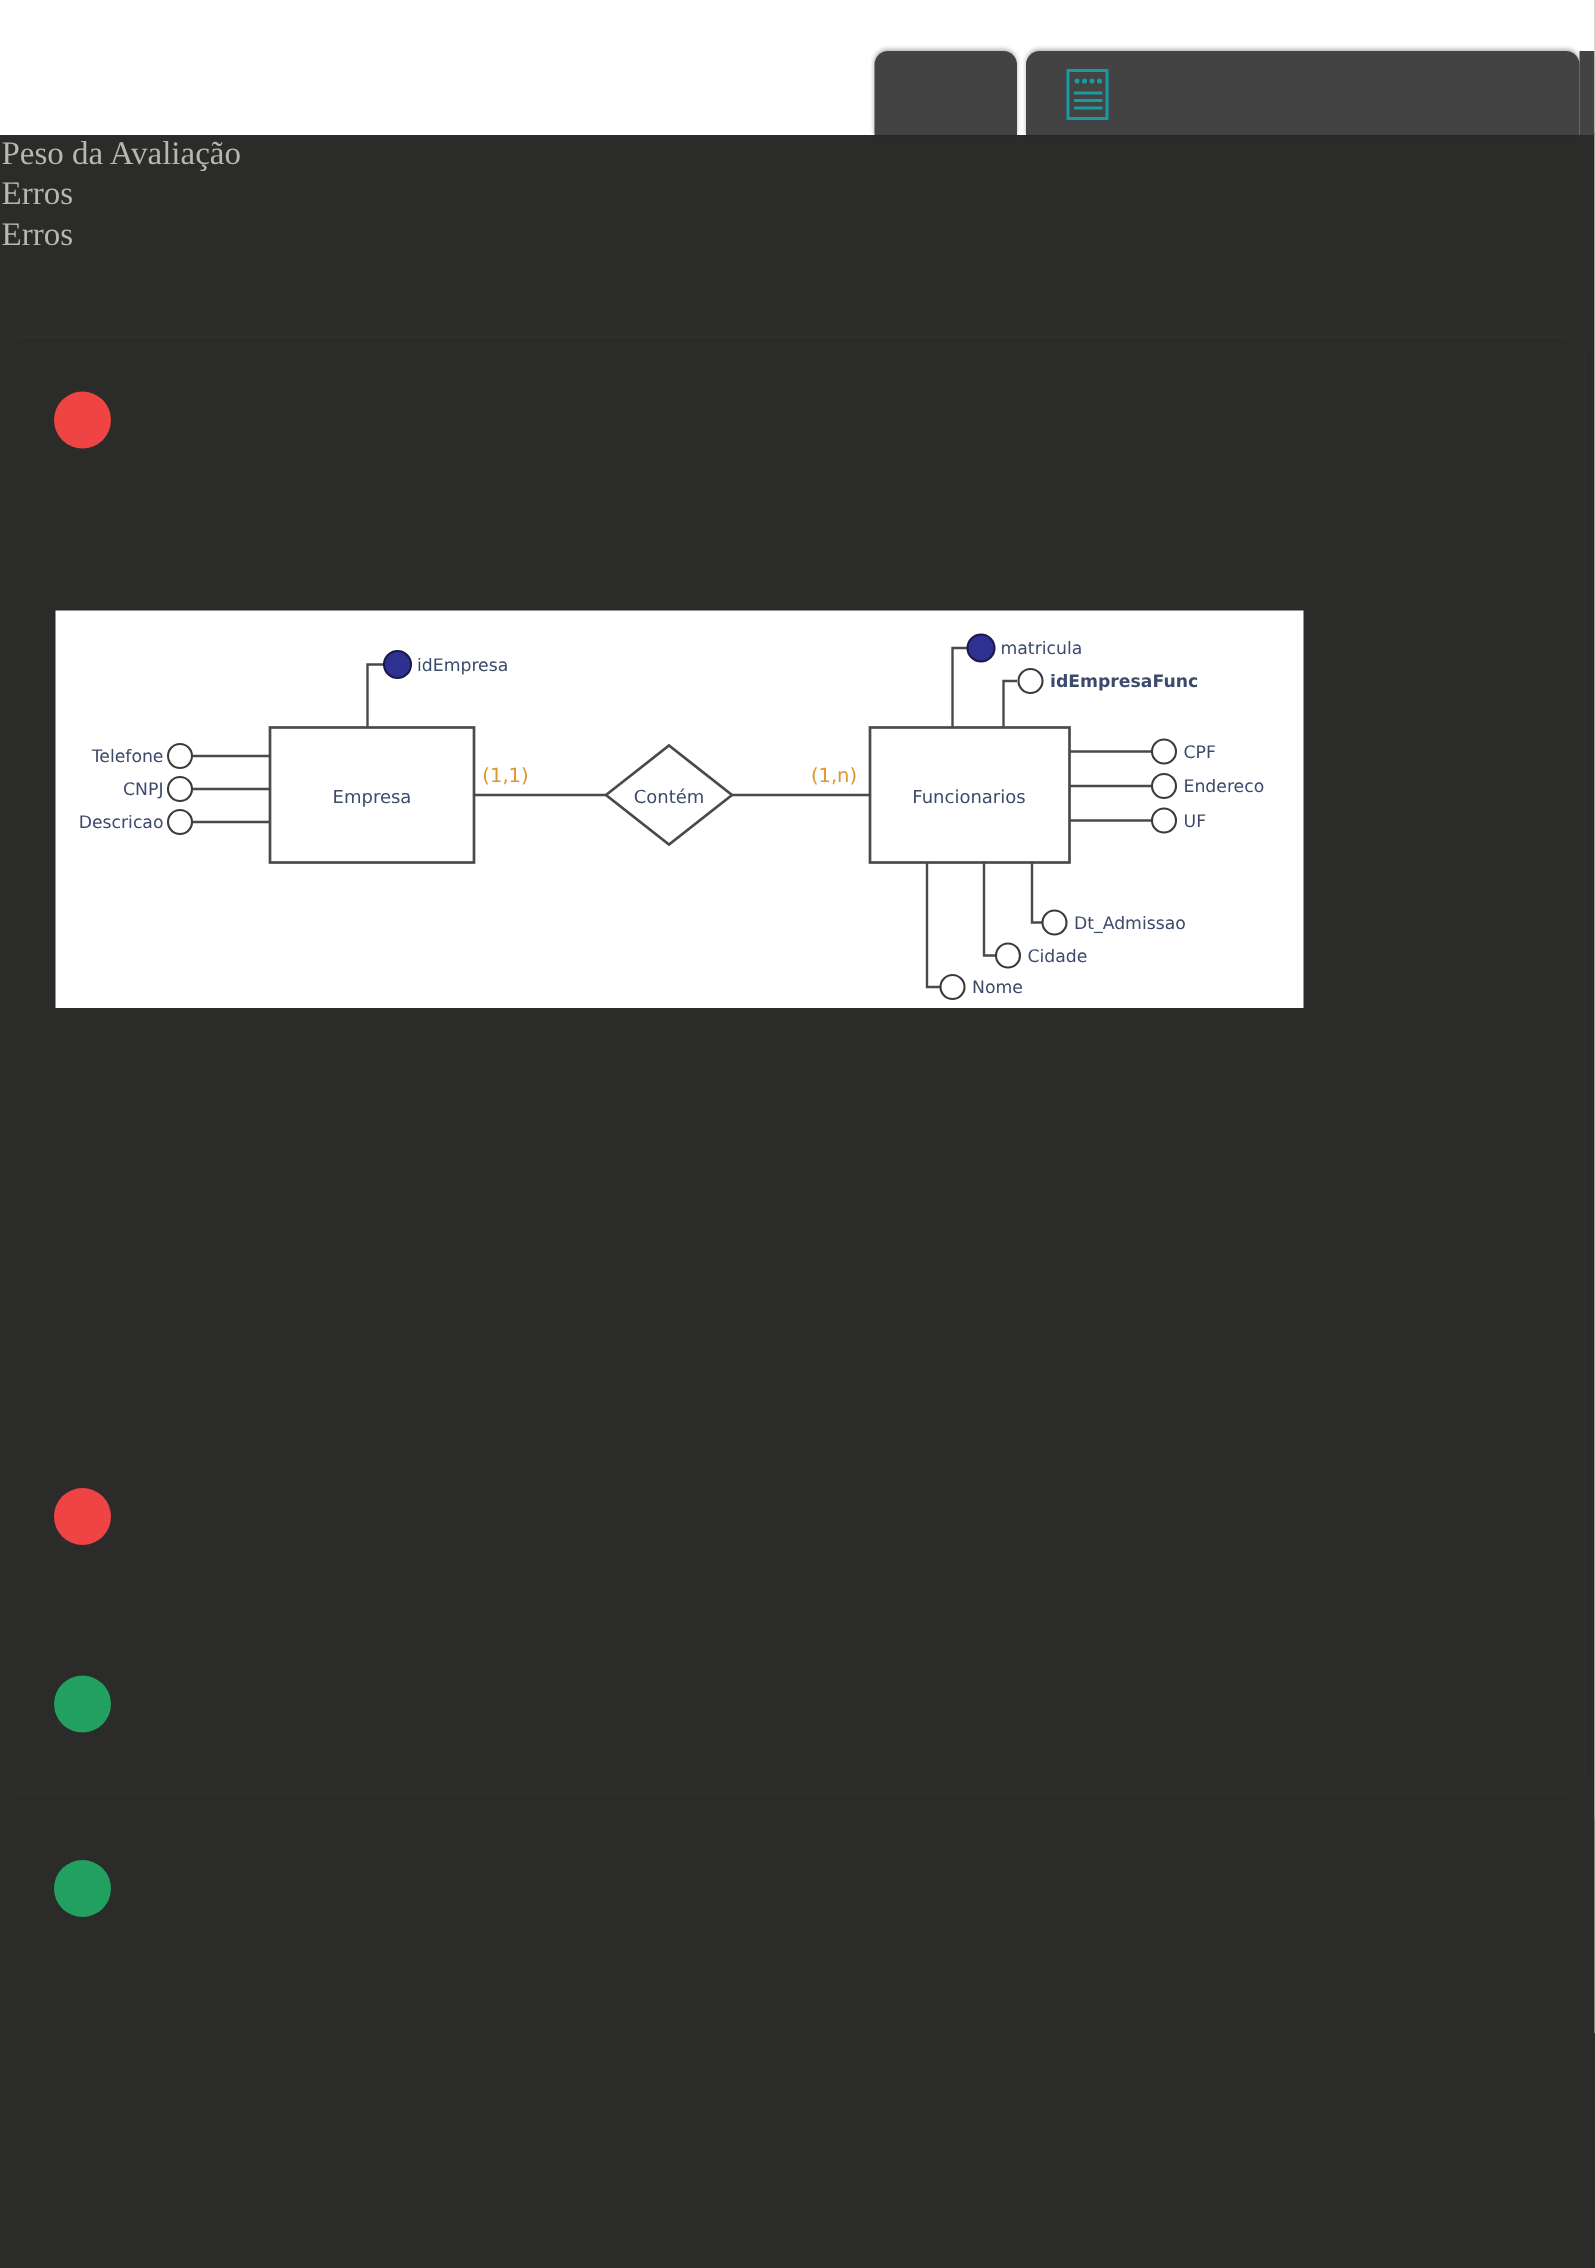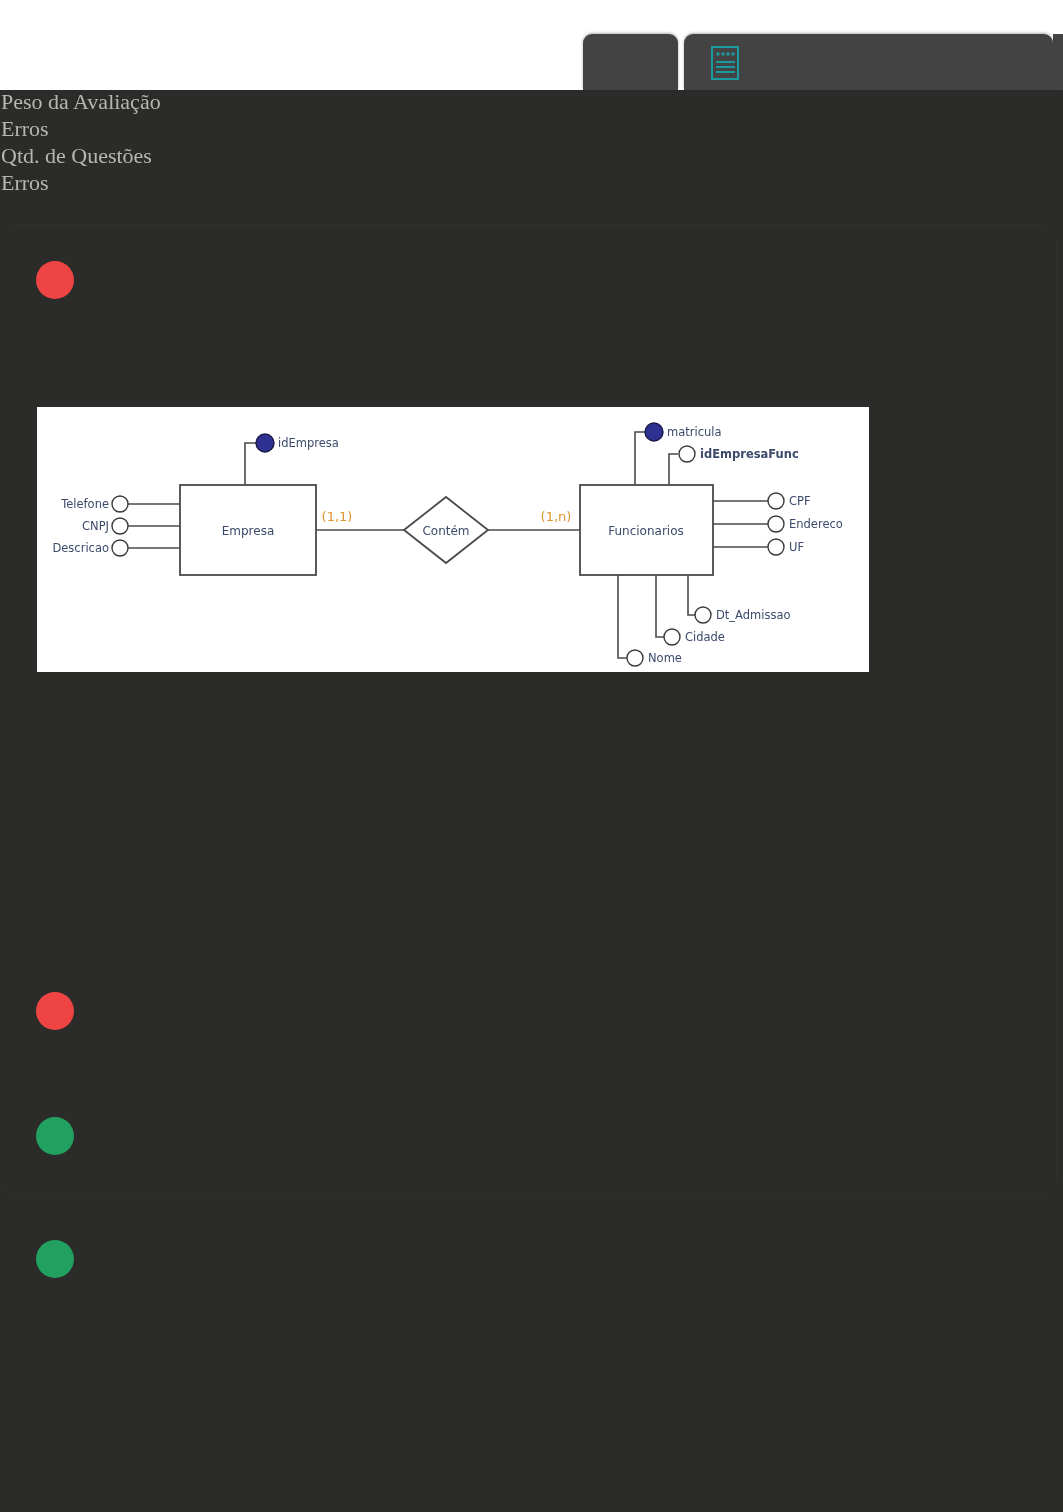--- a/index.html
+++ b/index.html
@@ -115,21 +115,20 @@
   }
 </style>
 </head>
 <body>
 
 <div id="page-body"></div>
 
 <div id="header-labels">
   <div class="hdr-row">Peso da Avaliação</div>
   <div class="hdr-row">Erros</div>
-  <div class="hdr-row">Qtd. de Questões</div>
   <div class="hdr-row">Erros</div>
 </div>
 
 <div id="content-panel"></div>
 <div id="lower-panel"></div>
 
 <div class="status-dot" id="dot-error-top"></div>
 <div class="status-dot" id="dot-error-mid"></div>
 <div class="status-dot" id="dot-ok-1"></div>
 <div class="status-dot" id="dot-ok-2"></div>

